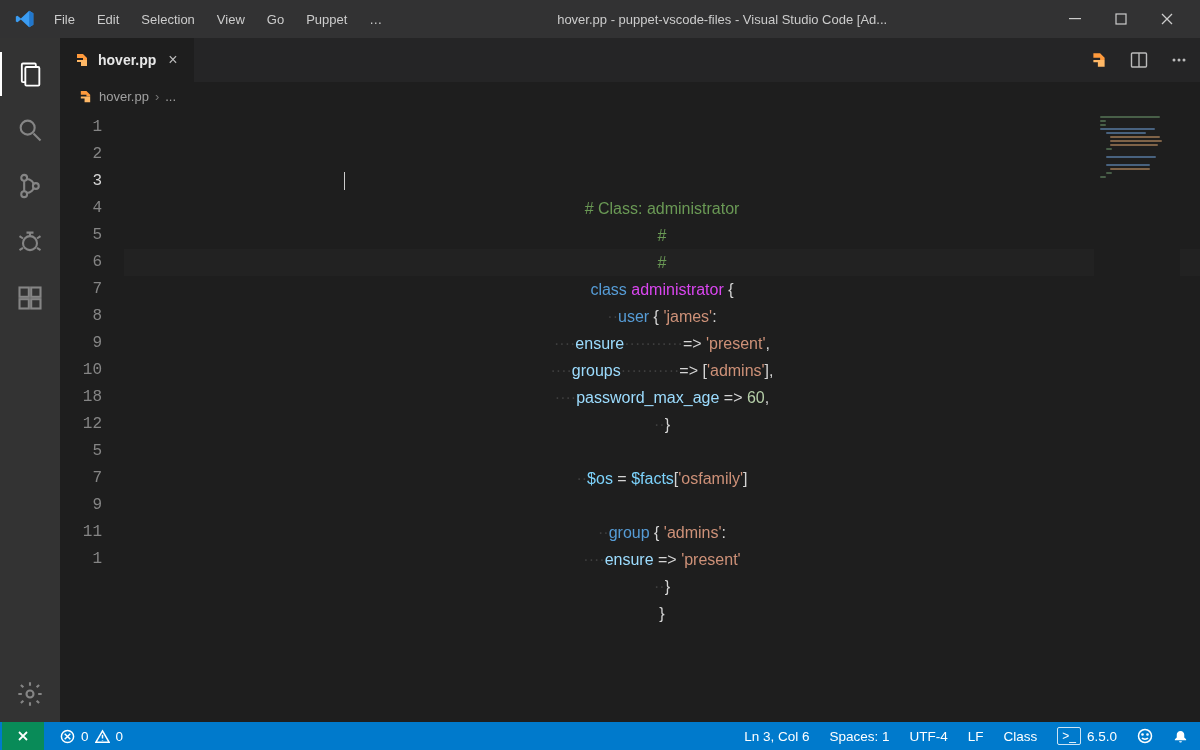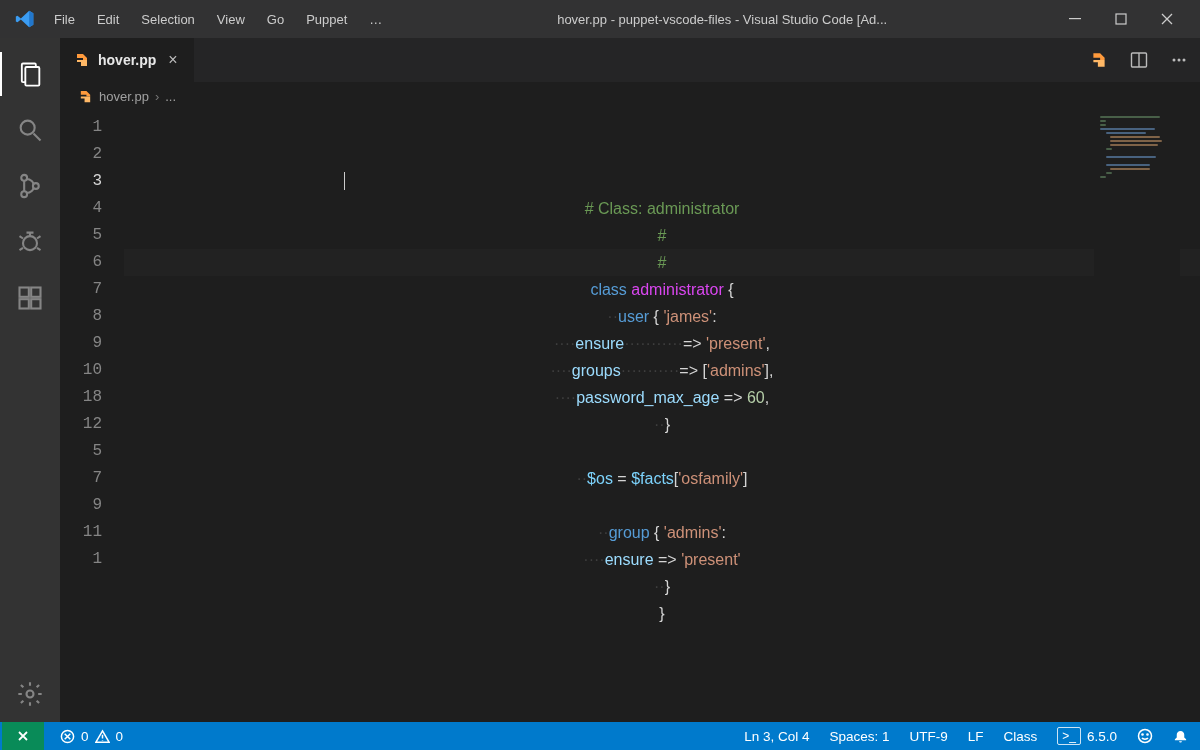--- a/index.html
+++ b/index.html
@@ -361,27 +361,27 @@
       </svg>
     <span>0</span>
     <svg width="15" height="15" viewBox="0 0 16 16" fill="none" stroke="#fff" stroke-width="1.6">
         <path d="M8 2l7 12H1z"></path>
         <path d="M8 6v4M8 12v.5"></path>
       </svg>
     <span>0</span>
   </div>
   <div class="spacer"></div>
   <div class="stat">
-      <span>Ln 3, Col 4</span>
+      <span>Ln 3, Col 6</span>
     </div>
   <div class="stat">
       <span>Spaces: 1</span>
     </div>
   <div class="stat">
-      <span>UTF-9</span>
+      <span>UTF-4</span>
     </div>
   <div class="stat">
       <span>LF</span>
     </div>
   <div class="stat">
       <span>Class</span>
     </div>
   <div class="stat">
     <span class="termbox">&gt;_</span>
     <span>6.5.0</span>

